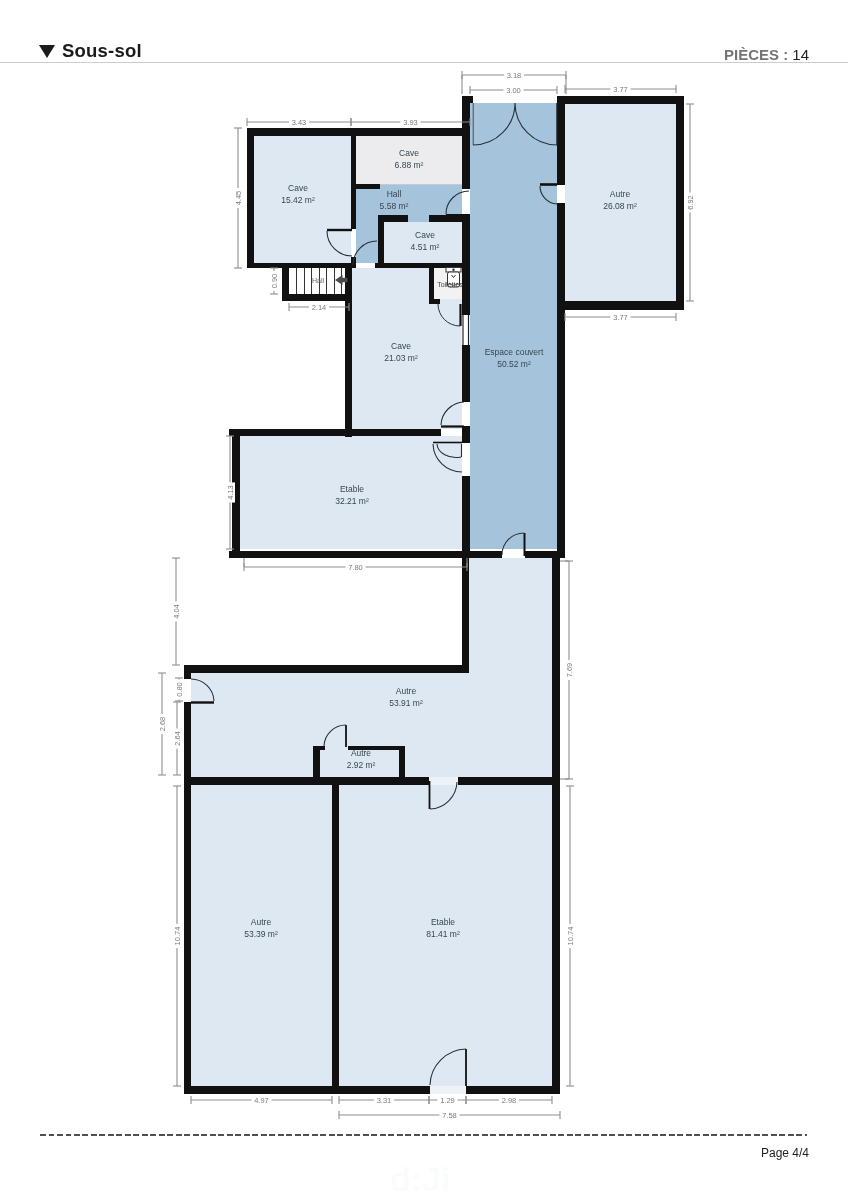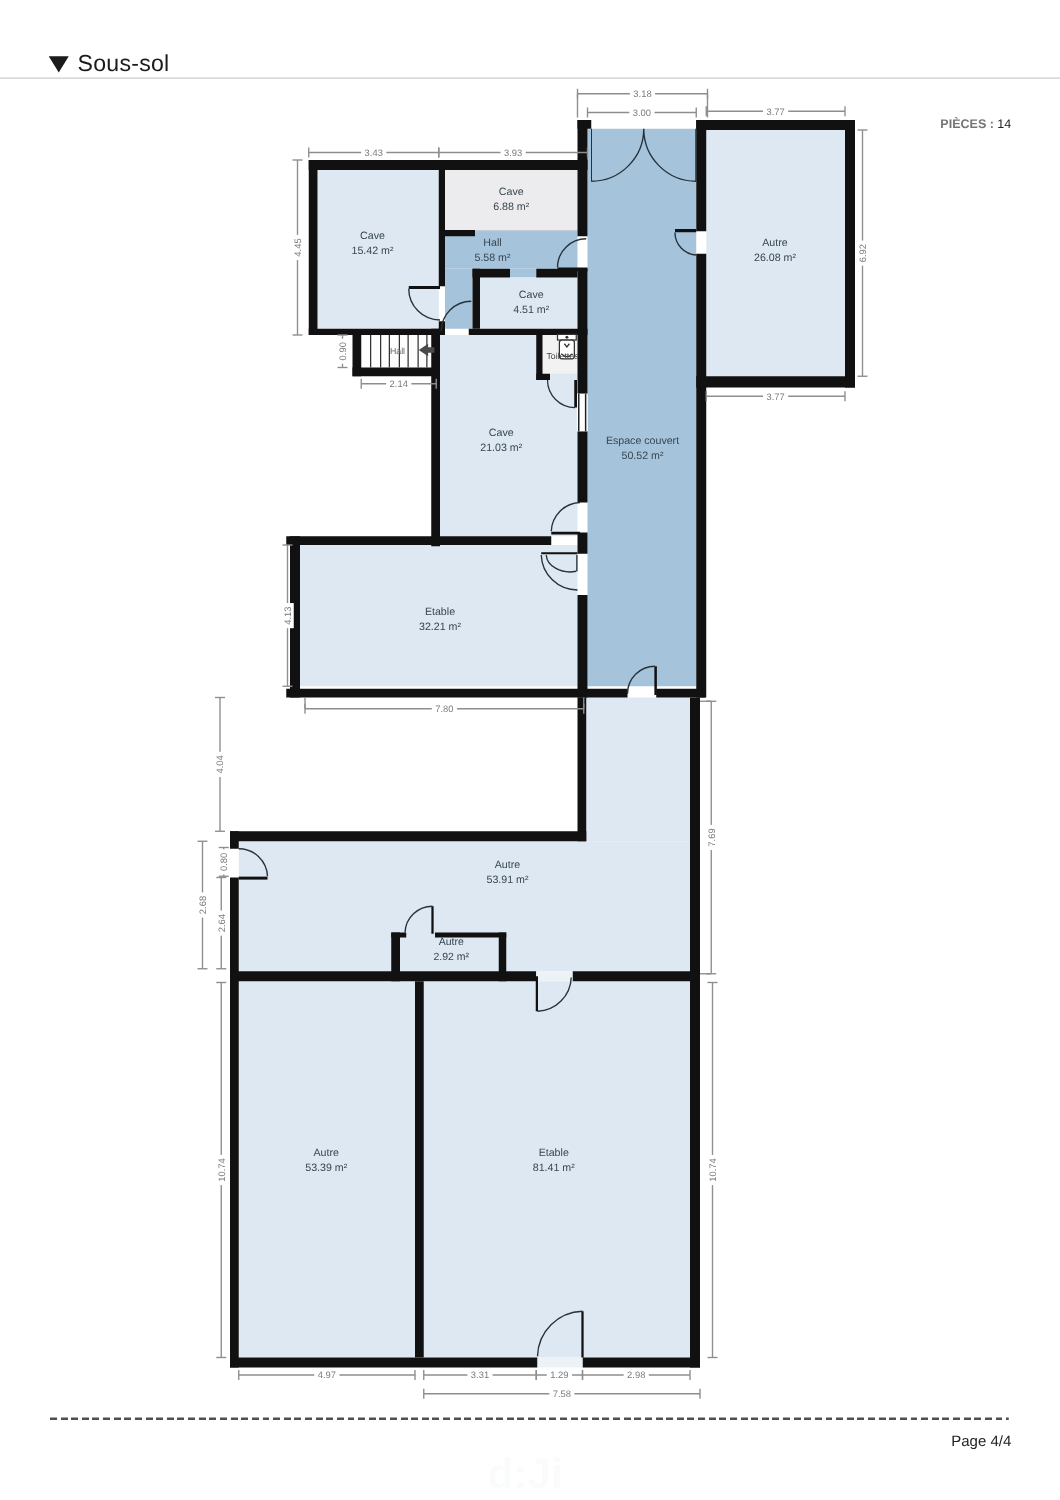--- a/index.html
+++ b/index.html
@@ -1,19 +1,19 @@
 <!DOCTYPE html>
 <html><head>
 <meta charset="utf-8">
 <style>
 html,body{margin:0;padding:0;background:#fff;width:848px;height:1200px;overflow:hidden;}
 body{font-family:"Liberation Sans", sans-serif;position:relative;}
-.hdr{position:absolute;left:62px;top:40px;font-size:18.5px;font-weight:normal;color:#1b1b1b;letter-spacing:0.2px;}
+.hdr{position:absolute;left:62px;top:40px;font-size:18.5px;font-weight:bold;color:#1b1b1b;letter-spacing:0.2px;}
 .tri{position:absolute;left:39px;top:45px;width:0;height:0;border-left:8.5px solid transparent;border-right:8.5px solid transparent;border-top:13px solid #1b1b1b;}
-.pieces{position:absolute;right:39px;top:46px;font-size:10px;color:#757575;font-weight:bold;margin-top:48px;}
+.pieces{position:absolute;right:39px;top:46px;font-size:15px;color:#757575;font-weight:bold;}
 .pieces b{color:#222;font-weight:normal;}
 .hline{position:absolute;left:0;top:62px;width:848px;height:1px;background:#cdcdcd;}
 .dash{position:absolute;left:40px;top:1134px;width:767px;height:1.8px;background:repeating-linear-gradient(90deg,#4f4f4f 0 5.5px,transparent 5.5px 8.5px);}
 .pg{position:absolute;right:39px;top:1146px;font-size:12px;color:#222;margin-left:40px;}
 .wm{position:absolute;left:390px;top:1160px;font-size:34px;font-weight:bold;color:#fafbfc;}
 </style>
 </head>
 <body>
 
 <div class="tri"></div>

